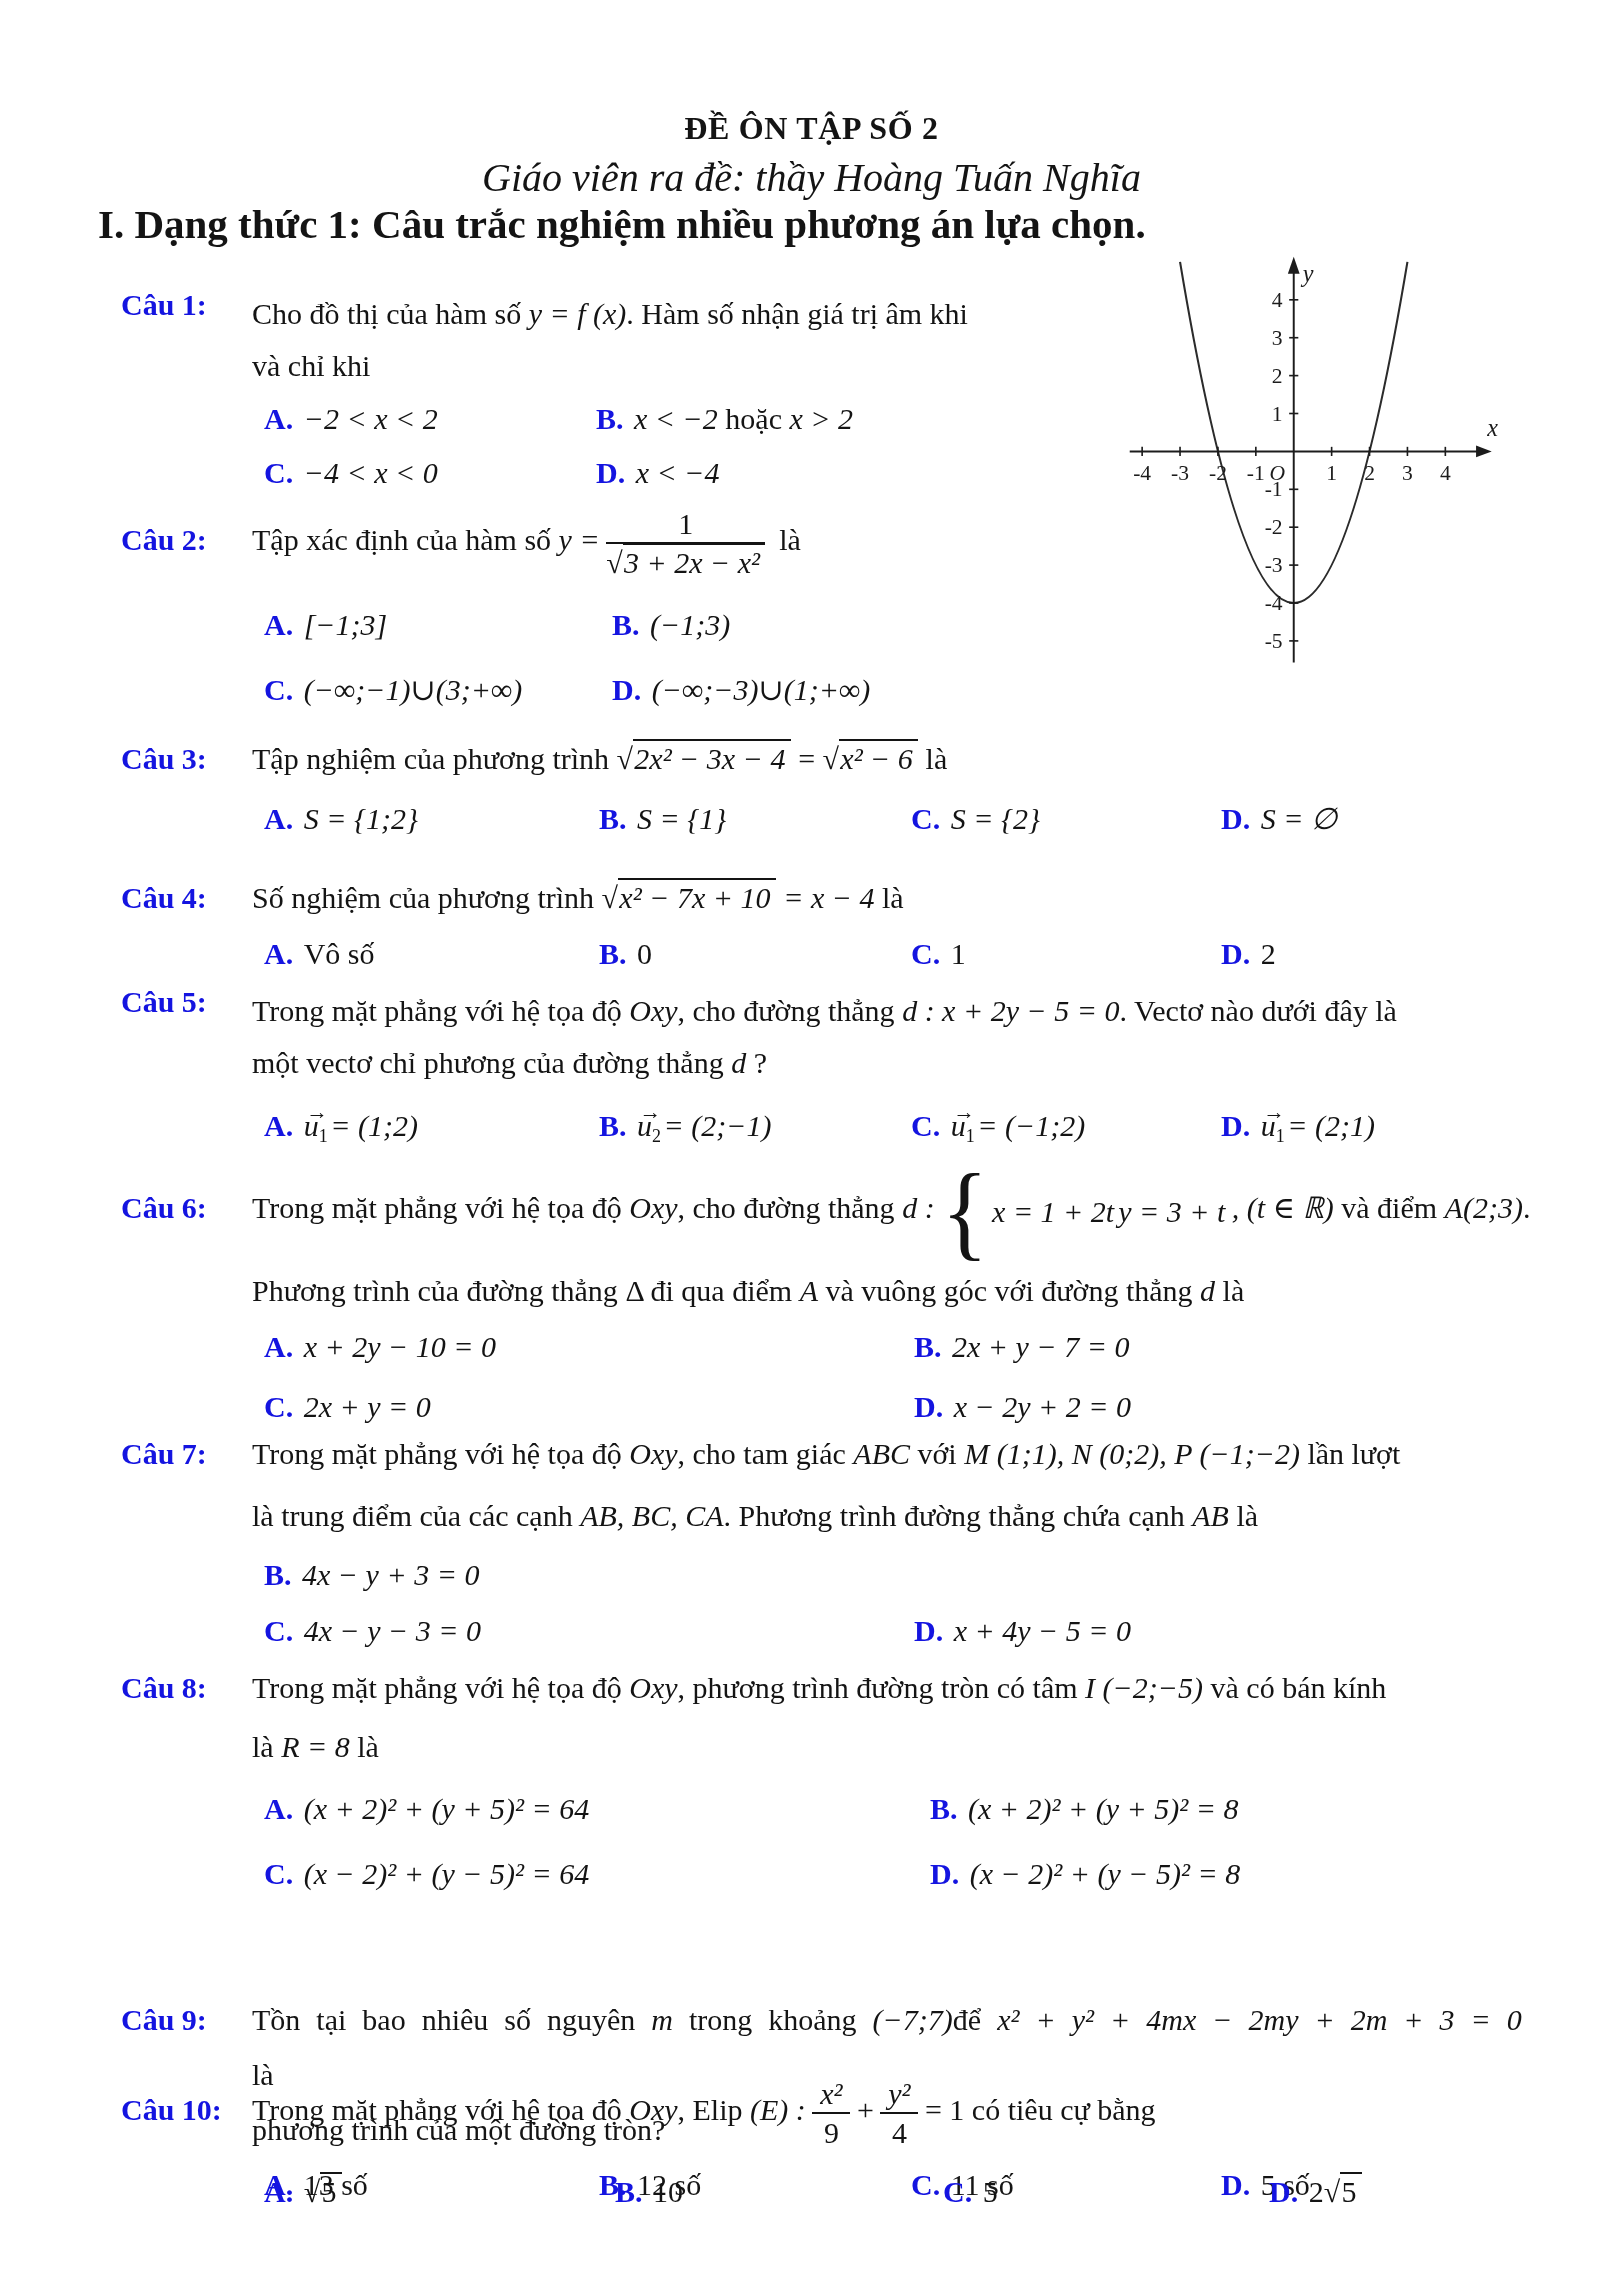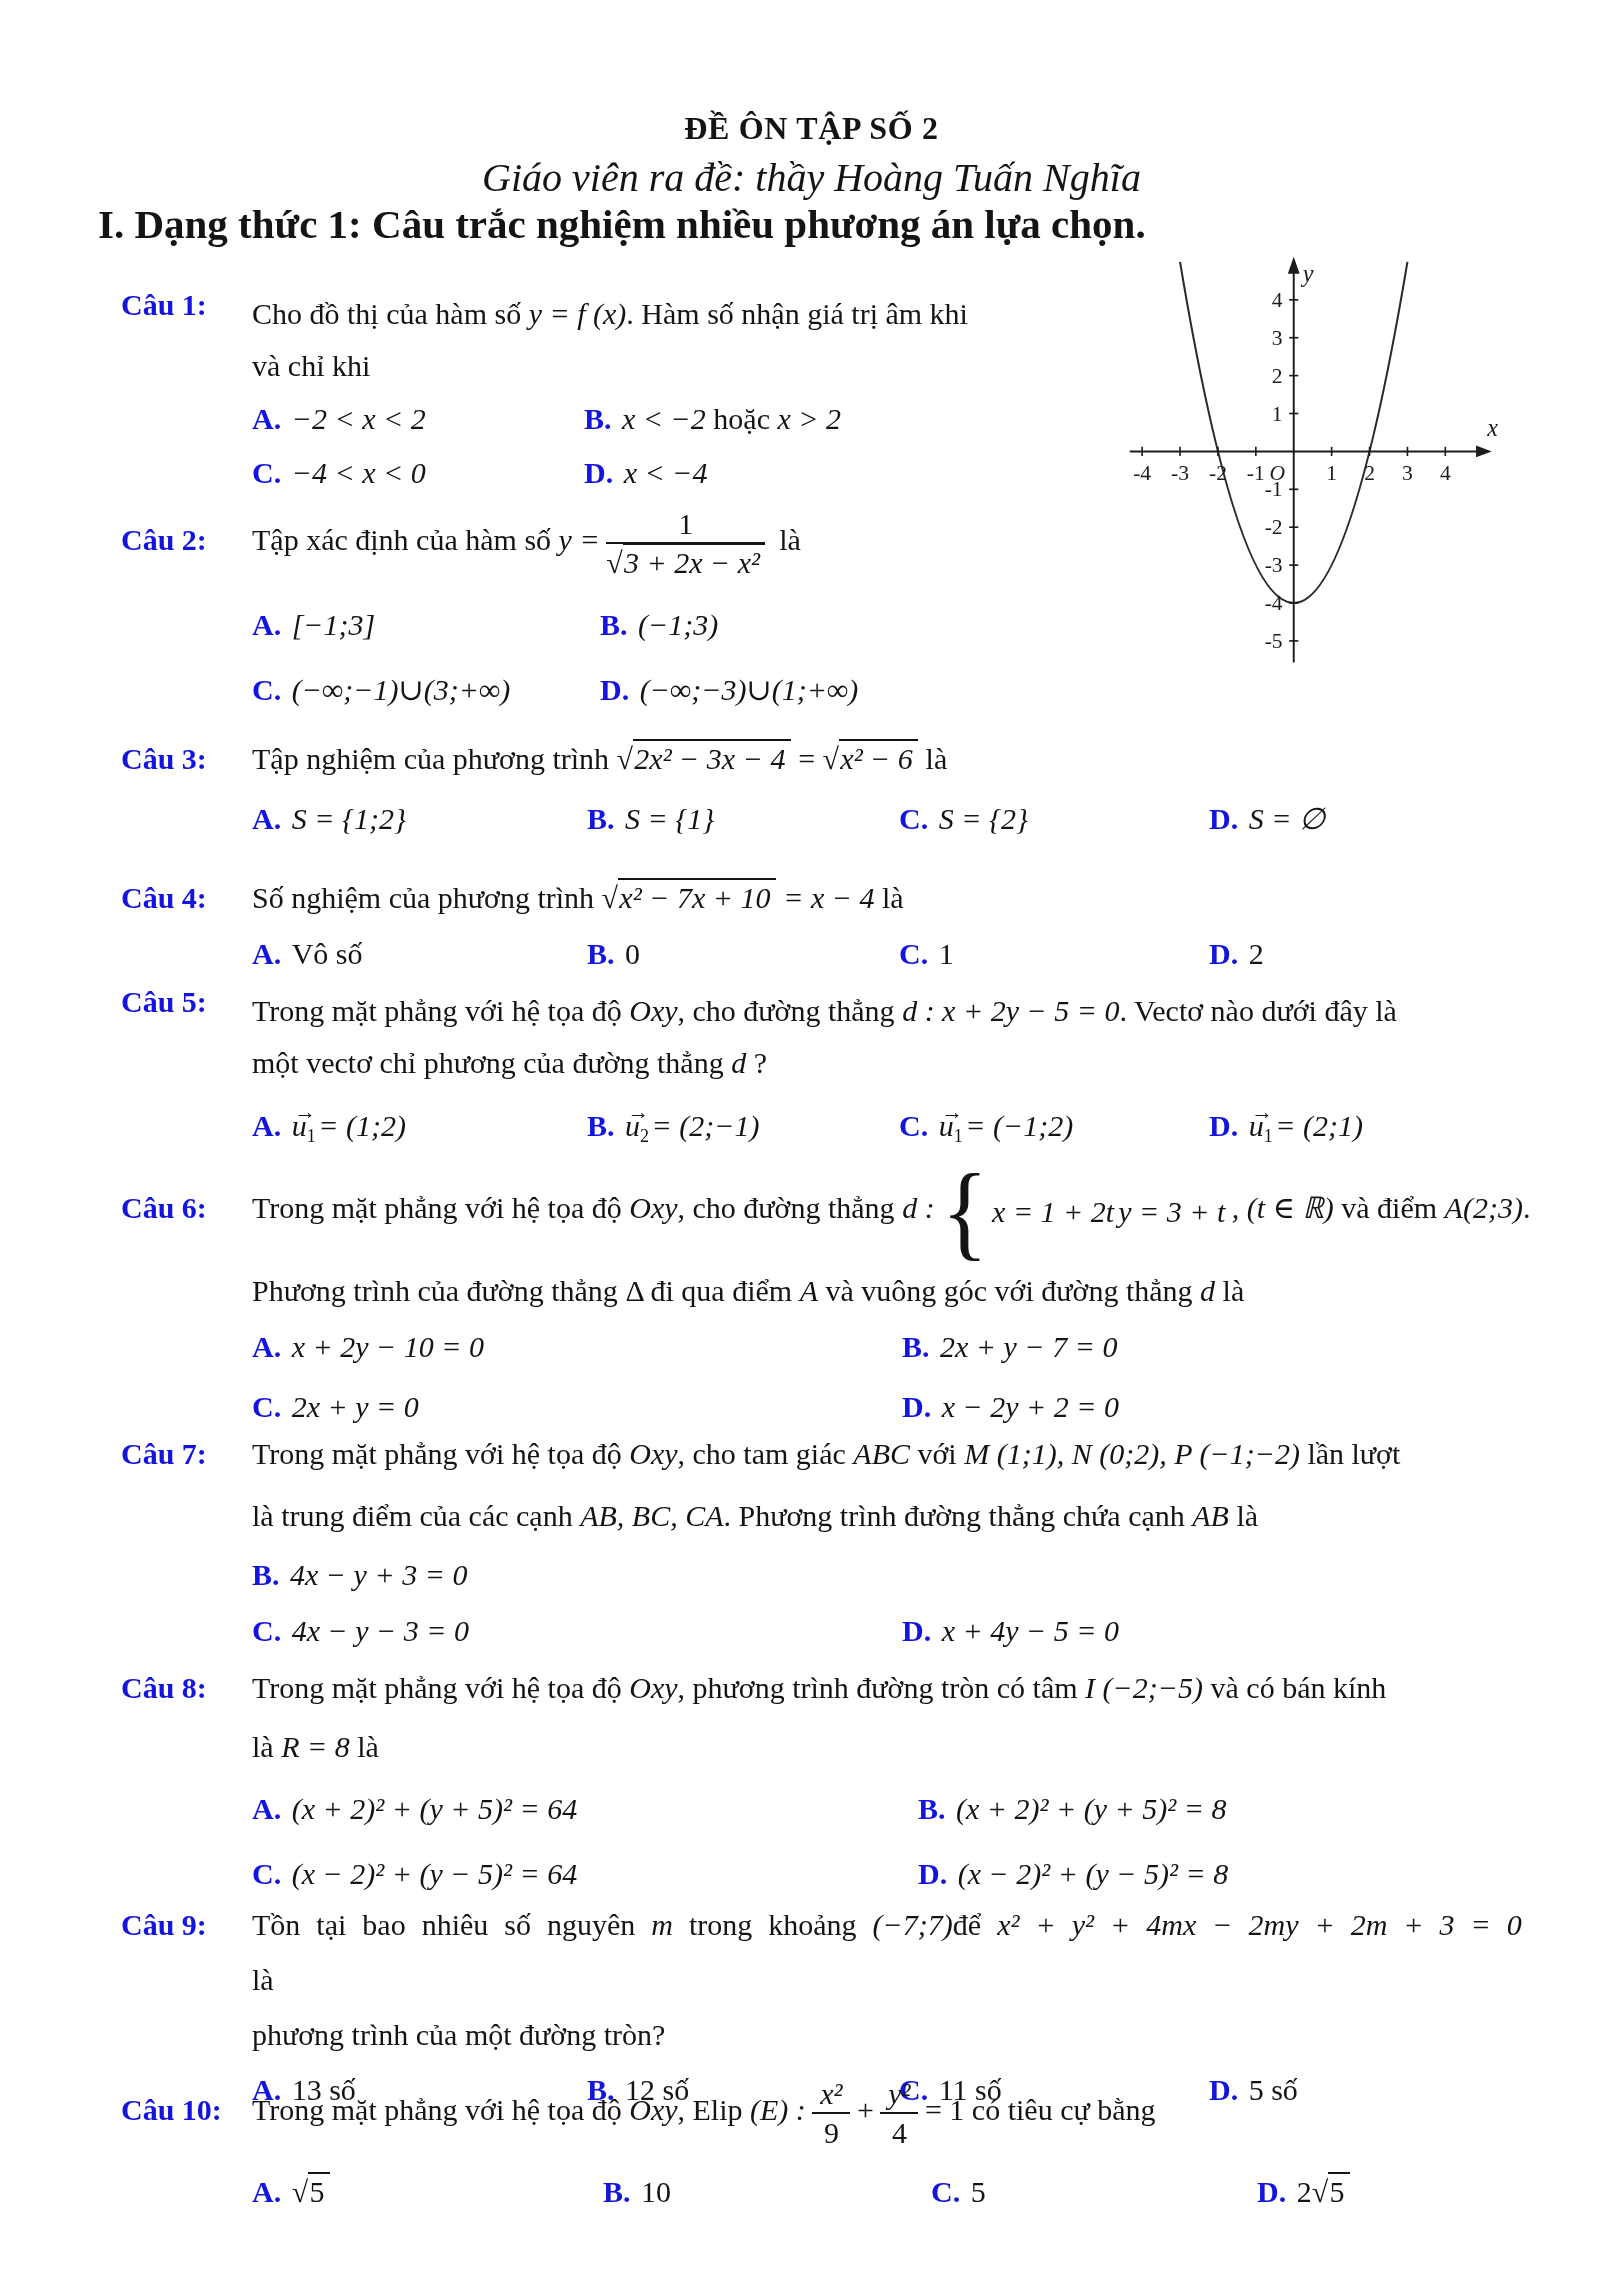--- a/index.html
+++ b/index.html
@@ -27,21 +27,21 @@
   .lh175{line-height:114px;}
   .wide{word-spacing:8.5px;}
   .m{font-style:italic;}
   .up{font-style:normal;}
   .opts{display:grid;line-height:58px;}
   .c4{grid-template-columns:335px 312px 310px 1fr;}
   .c2a{grid-template-columns:332px 1fr;}
   .c2b{grid-template-columns:650px 1fr;}
   .r100{line-height:65px;gap:16px;}
   .r108{line-height:73px;}
-  .opt{white-space:nowrap;}
+  .opt{white-space:nowrap;margin-left:12px;}
   .ok{color:var(--blue);font-weight:700;padding-right:10.5px;}
   
   .frac{display:inline-flex;flex-direction:column;align-items:center;
         vertical-align:middle;text-align:center;line-height:1.12;margin:0 6.5px;}
   .frac .num{display:block;width:100%;border-bottom:2px solid var(--ink);padding:0 7.9px 2px;}
   .frac .den{display:block;padding-top:2px;}
   
   .sqrt{white-space:nowrap;}
   .sqrt .sg{font-style:normal;}
   .sqrt .rad{border-top:2px solid var(--ink);padding:1.3px 5.2px 0 1.3px;}
@@ -303,21 +303,21 @@
       <div class="opt"><b class="ok">A.</b><i class="m">(x + 2)² + (y + 5)² = 64</i></div>
       <div class="opt"><b class="ok">B.</b><i class="m">(x + 2)² + (y + 5)² = 8</i></div>
     </div>
     <div class="opts c2b r100">
       <div class="opt"><b class="ok">C.</b><i class="m">(x − 2)² + (y − 5)² = 64</i></div>
       <div class="opt"><b class="ok">D.</b><i class="m">(x − 2)² + (y − 5)² = 8</i></div>
     </div>
   </div>
 </section>
 
-<section class="q" style="top:1897px">
+<section class="q" style="top:1992px">
   <div class="qlabel" style="line-height:55px">Câu 9:</div>
   <div class="qbody">
     <div class="qline wide" style="line-height:55px">
       <span>Tồn tại bao nhiêu số nguyên</span>
       <i class="m">m</i>
       <span>trong khoảng</span>
       <i class="m">(−7;7)</i><span>để</span>
       <i class="m">x² + y² + 4mx − 2my + 2m + 3 = 0</i>
       <span>là</span>
     </div>

